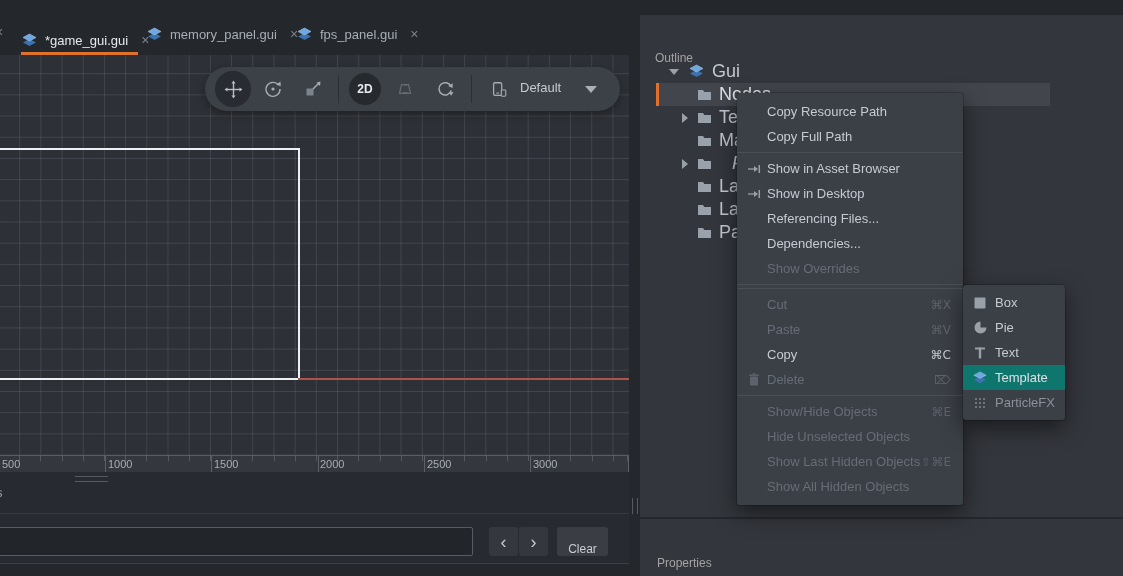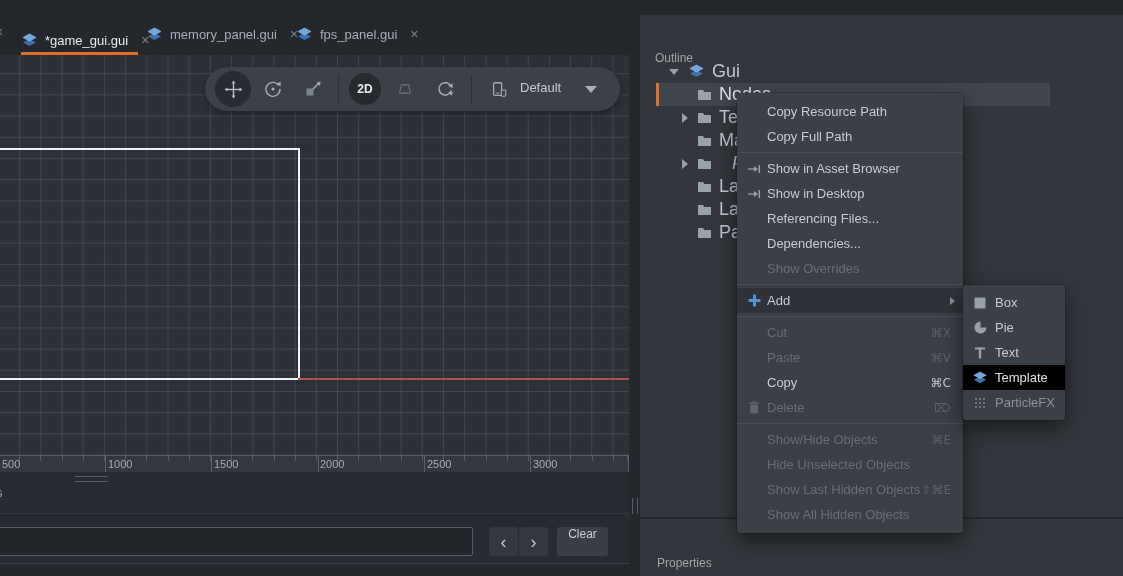--- a/index.html
+++ b/index.html
@@ -50,21 +50,21 @@
   .grab-h{position:absolute;left:75px;top:4px;width:33px;height:4px;
     border-top:1px solid #565b63;border-bottom:1px solid #565b63;}
   .trunc-label{position:absolute;left:-4px;top:13px;font-size:13px;color:#9aa0a8;}
   .console .hline{position:absolute;left:0;top:41px;width:629px;height:1px;background:#343840;}
   .search-input{position:absolute;left:-8px;top:55px;width:481px;height:29px;box-sizing:border-box;
     background:#22252a;border:1px solid #575c64;border-radius:2px;color:#ccd0d7;font-size:13px;
     padding:0 8px;font-family:"Liberation Sans",sans-serif;outline:none;}
   .nav-btn{position:absolute;top:55px;width:29px;height:29px;background:#34383e;border-radius:3px;
     display:flex;align-items:center;justify-content:center;color:#c6cad2;font-size:18px;line-height:1;}
   .clear-btn{position:absolute;left:557px;top:55px;width:51px;height:29px;background:#3a3e44;border-radius:3px;
-    display:flex;align-items:flex-start;justify-content:center;color:#c9cdd4;font-size:12px;}
+    display:flex;align-items:flex-end;justify-content:center;color:#c9cdd4;font-size:12px;}
   .bottom-strip{position:absolute;left:0;top:91px;width:629px;height:13px;background:#24272c;border-top:1px solid #3a3e45;}
 
   
   .vdivider{position:absolute;left:629px;top:0;width:11px;height:576px;background:#24272c;}
   .vhandle{position:absolute;left:3px;top:498px;width:4px;height:16px;
     border-left:1px solid #565b63;border-right:1px solid #565b63;}
 
   
   .rightpanel{position:absolute;left:640px;top:0;width:483px;height:576px;background:#33363c;}
   .top-strip{position:absolute;left:0;top:0;width:483px;height:15px;background:#24272c;}
@@ -87,21 +87,21 @@
   .mi .ico{position:absolute;left:9px;top:0;height:25px;width:16px;display:flex;align-items:center;justify-content:center;}
   .mi .sc{margin-left:auto;font-family:"DejaVu Sans",sans-serif;font-size:12px;}
   .mi.disabled .sc{color:#5d636c;}
   .mi .subarrow{position:absolute;right:8px;top:9px;width:0;height:0;
     border-top:4px solid transparent;border-bottom:4px solid transparent;border-left:5px solid #8a9099;}
   .msep{height:1px;background:#4a4e56;margin:3px 0;}
 
   
   .sub{left:963px;top:285px;width:102px;z-index:11;padding:5px 0;}
   .sub .mi{padding-left:32px;}
-  .sub .mi.highlight{background:#000000;color:#dde0e5;}
+  .sub .mi.highlight{background:#0f766e;color:#dde0e5;}
   .sub .mi.dim{color:#8b9199;}
 </style>
 </head>
 <body>
 
 <div id="app">
 
   <div class="tabbar">
     <span class="partial-close">×</span>
 
@@ -329,30 +329,20 @@
     <div class="mi">
       <span>Referencing Files...</span>
     </div>
     <div class="mi">
       <span>Dependencies...</span>
     </div>
     <div class="mi disabled">
       <span>Show Overrides</span>
     </div>
     <div class="msep"></div>
-    <div class="mi highlight">
-      <span class="ico">
-        <svg width="13" height="13" viewBox="0 0 13 13">
-          <rect x="5" y="0.5" width="3" height="12" rx="0.8" fill="#4f96d8"></rect>
-          <rect x="0.5" y="5" width="12" height="3" rx="0.8" fill="#4f96d8"></rect>
-        </svg>
-      </span>
-      <span>Add</span>
-      <span class="subarrow"></span>
-    </div>
     <div class="msep"></div>
     <div class="mi disabled">
       <span>Cut</span>
       <span class="sc">⌘X</span>
     </div>
     <div class="mi disabled">
       <span>Paste</span>
       <span class="sc">⌘V</span>
     </div>
     <div class="mi">

